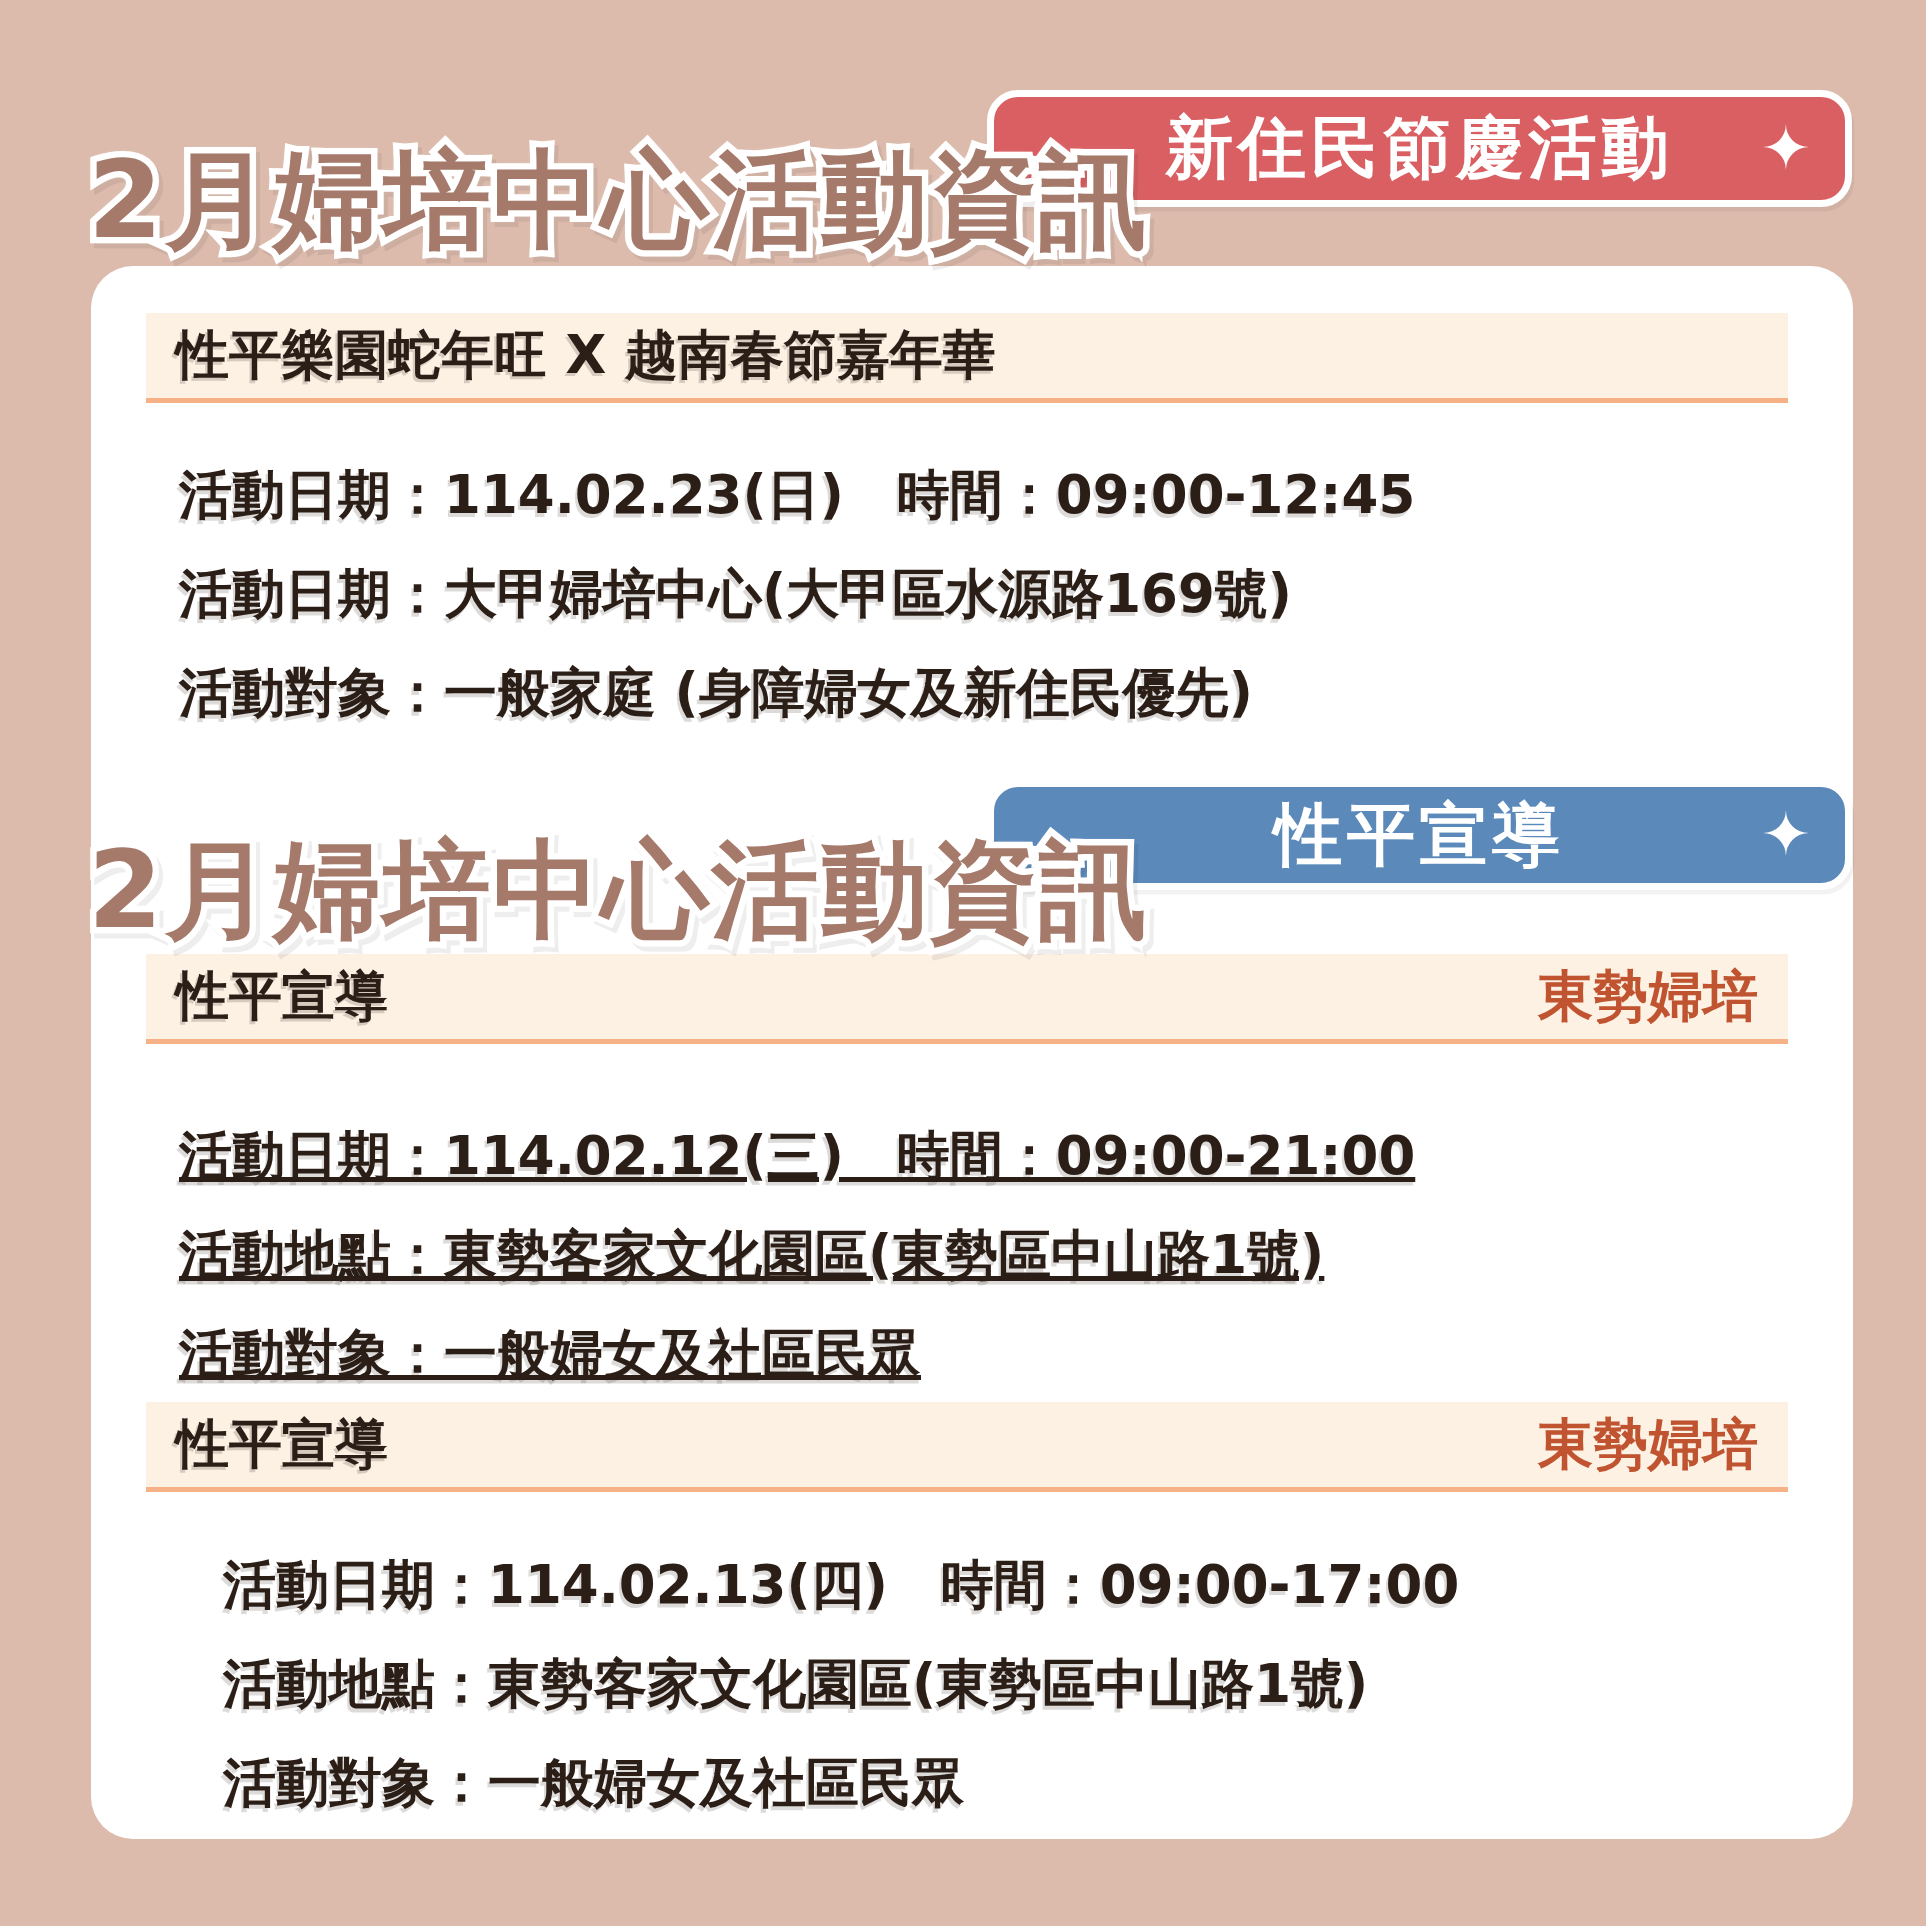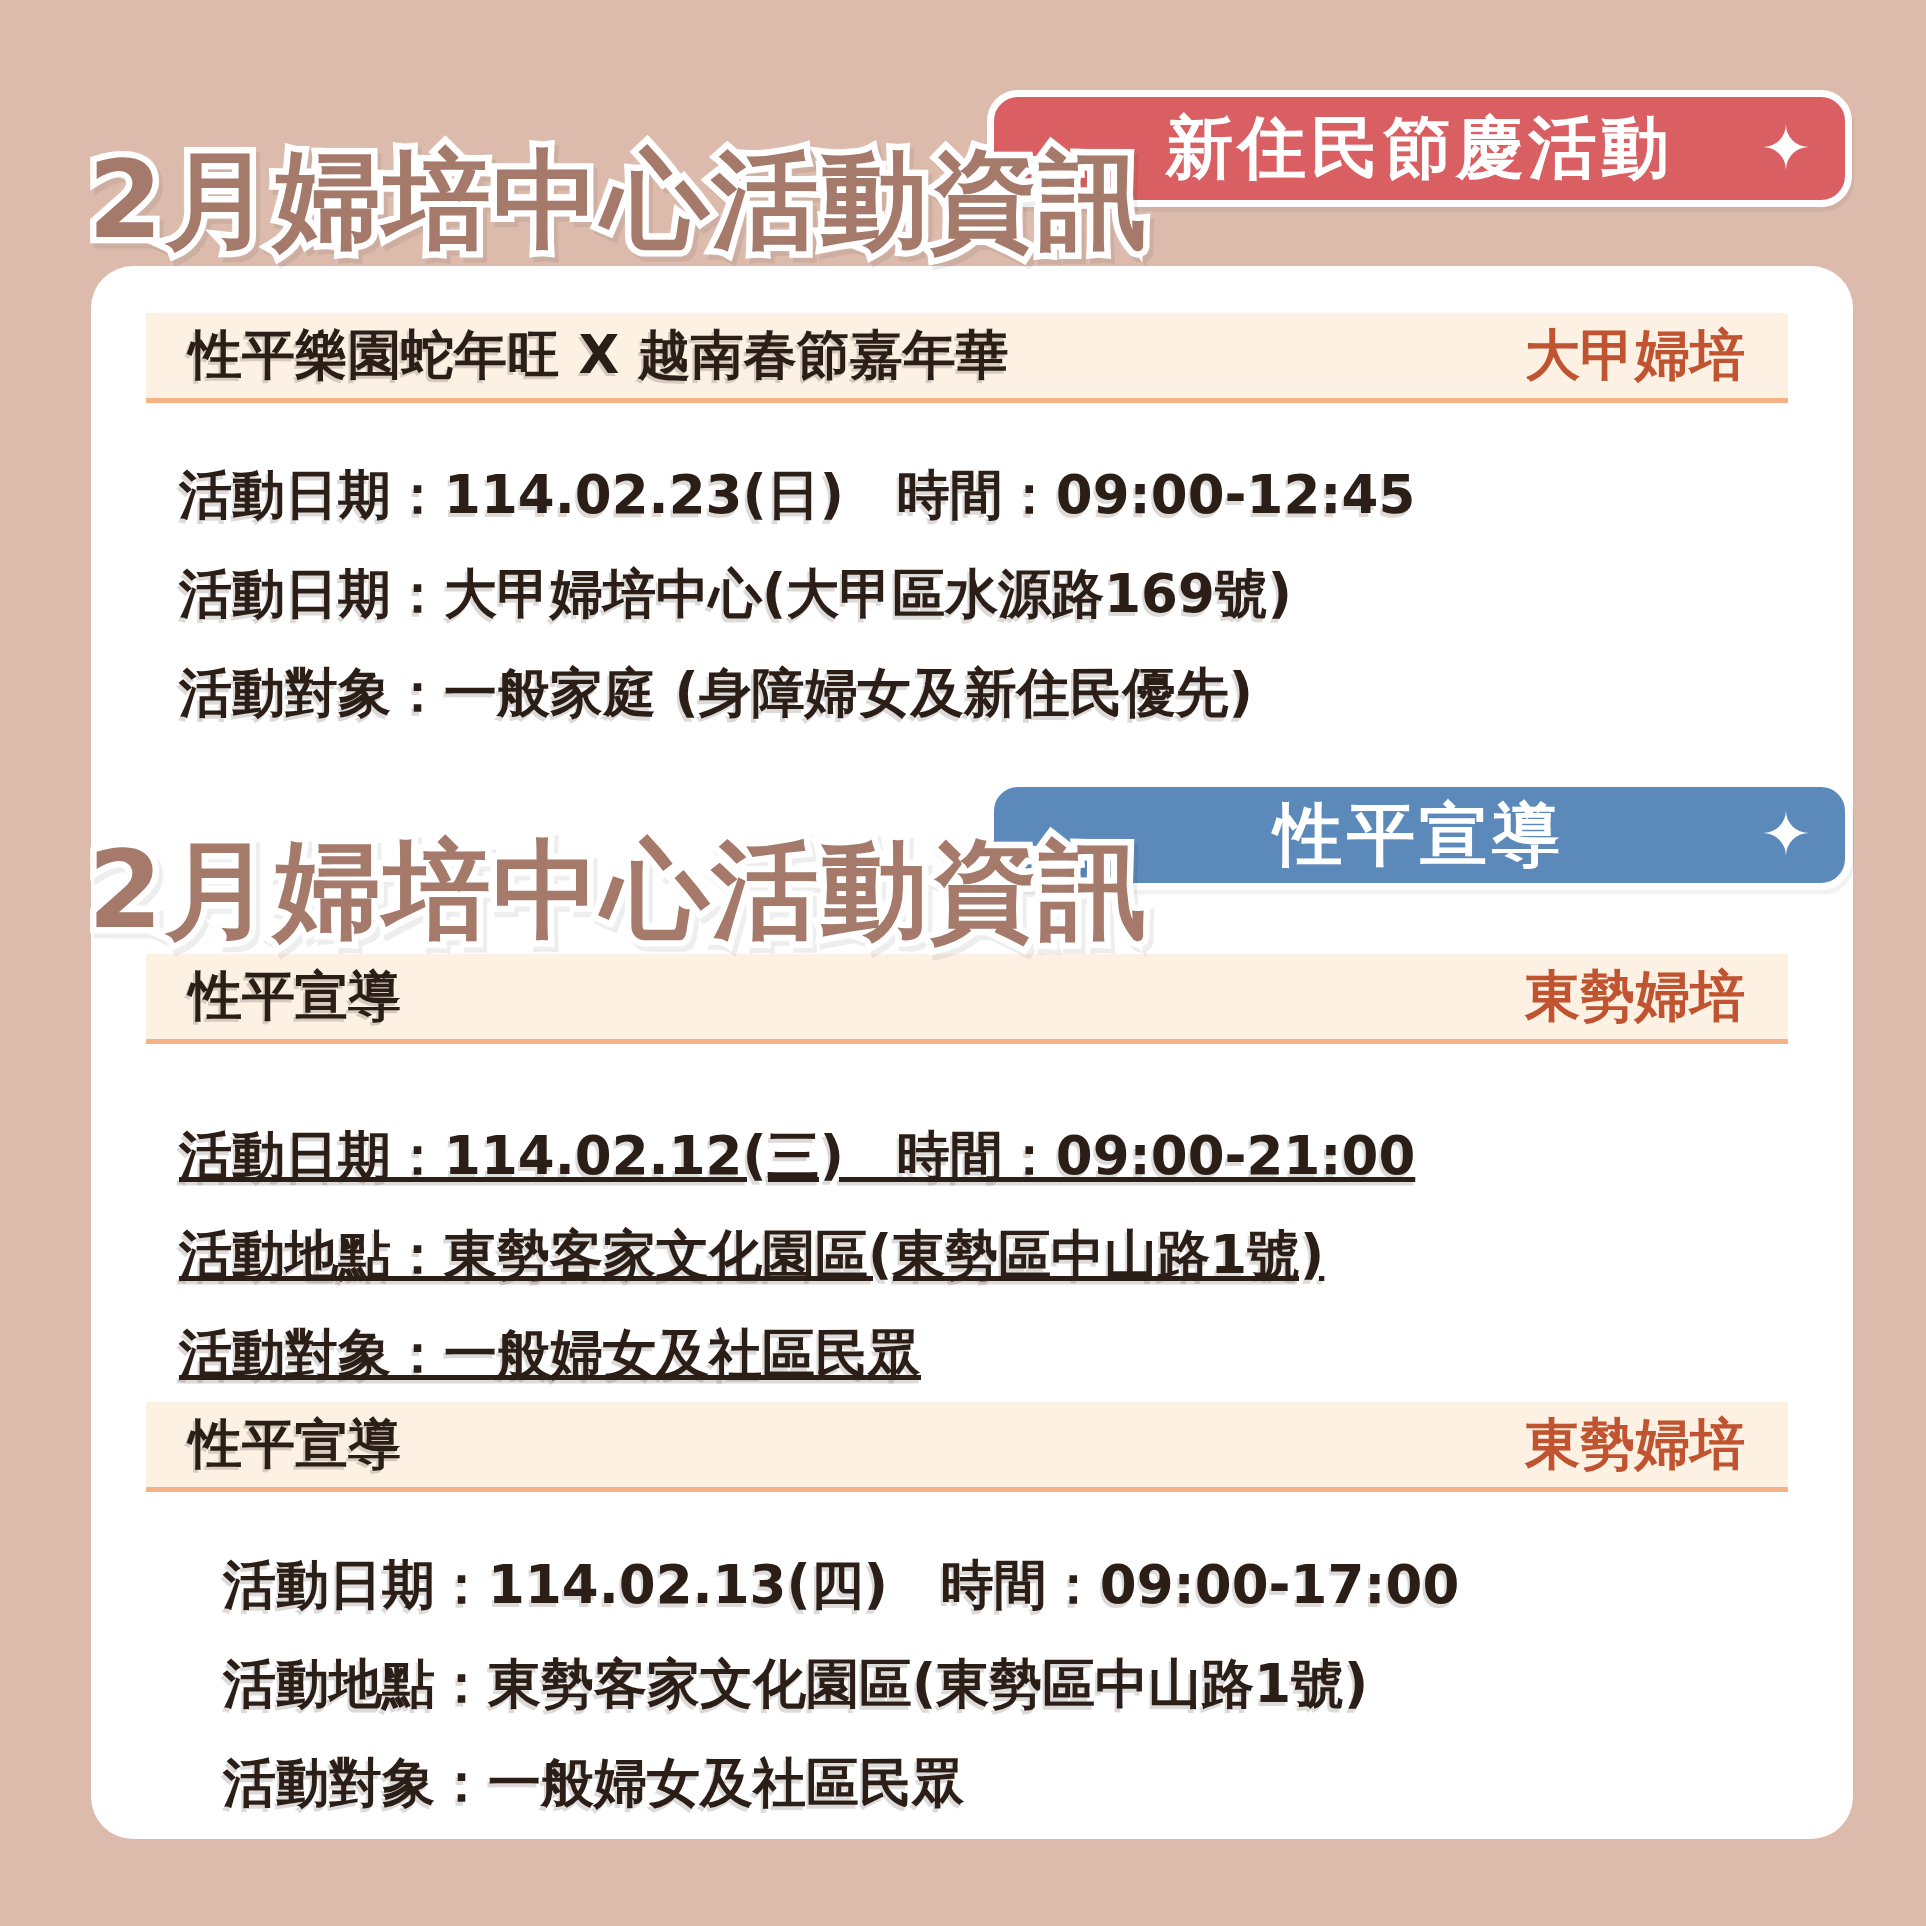--- a/index.html
+++ b/index.html
@@ -66,21 +66,21 @@
   
   .event-bar{
     position:absolute;
     left:55px;width:1642px;height:90px;
     box-sizing:content-box;
     background:var(--event-bar-bg,#FDF1E3);
     border-bottom:5.2px solid var(--event-bar-underline,#F6B286);
     display:flex;align-items:center;justify-content:space-between;
     padding:0 30px;
   }
-  .event-bar{box-sizing:border-box;width:1642px;padding:0 43px;}
+  .event-bar{box-sizing:border-box;width:1642px;padding:0 30px;}
   .bar-1{top:47px;}
   .bar-2{top:688px;}
   .bar-3{top:1136px;}
   .event-title{
     font-size:53px;font-weight:800;
     color:var(--event-title-text,#2B1E17);
     text-shadow:-2.3px 2.9px 0 rgba(43,30,23,0.18);
     white-space:nowrap;
   }
   .event-center{
@@ -106,21 +106,20 @@
 </style>
 </head>
 <body>
 
 <div class="page">
 
   <div class="card">
 
     <div class="event-bar bar-1">
       <span class="event-title">性平樂園蛇年旺 X 越南春節嘉年華</span>
-      <span class="event-center">大甲婦培</span>
     </div>
     <div class="details details-1">
       <p>活動日期：114.02.23(日)　時間：09:00-12:45</p>
       <p>活動日期：大甲婦培中心(大甲區水源路169號)</p>
       <p>活動對象：一般家庭 (身障婦女及新住民優先)</p>
     </div>
 
     <div class="event-bar bar-2">
       <span class="event-title">性平宣導</span>
       <span class="event-center">東勢婦培</span>

